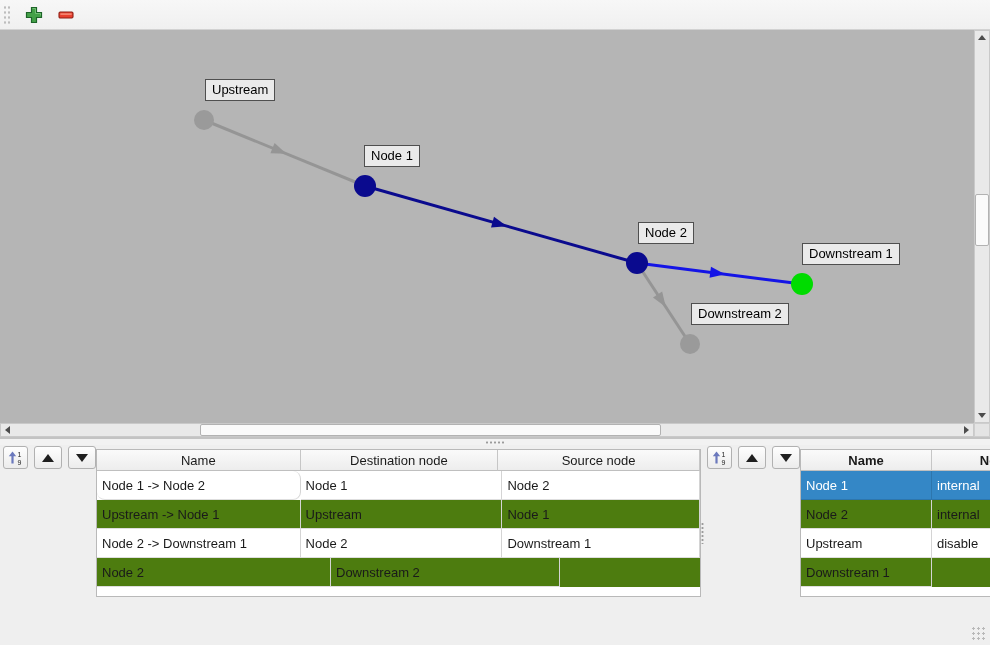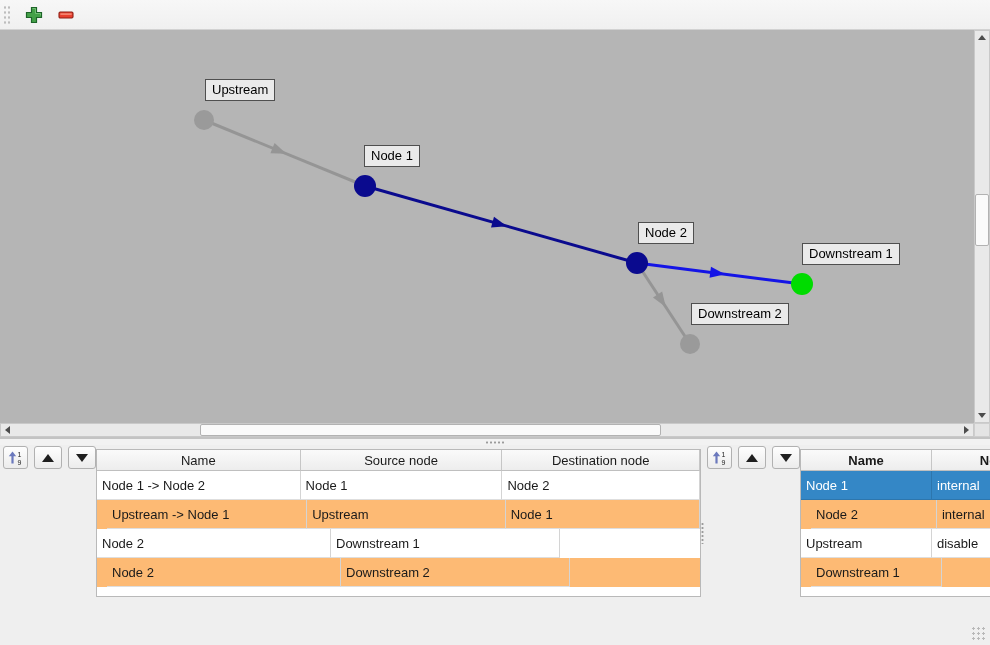--- a/index.html
+++ b/index.html
@@ -63,21 +63,21 @@
   .pt-btn { height:23px; border:1px solid #b1b1b1; border-radius:3px;
     background:linear-gradient(#fefefe,#ececec); display:flex; align-items:center;
     justify-content:center; cursor:pointer; }
   .pt-btn.sort { width:25px; }
   .pt-btn.arrow { width:28px; }
 
   .table { margin-top:4px; height:148px; background:#fff; border:1px solid #b9b9b9; overflow:hidden; }
   .edges-table { width:701px; }
   .nodes-table { width:262px; }
   .trow { display:flex; }
-  .trow.alt { background:#fdba74;padding-left:10px; }
+  .trow.alt { background:#4d7c0f; }
   .trow.selected { background:var(--sel,#3487c6); color:#fff; }
   .tcell { height:29px; line-height:29px; padding-left:5px; border-right:1px solid #d4d4d4;
     border-bottom:1px solid #dedede; overflow:hidden; white-space:nowrap; }
   .trow.selected .tcell { border-right-color:#2d76ad; border-bottom-color:#2d76ad; }
   .thead .tcell { height:21px; line-height:21px; text-align:center; padding-left:0;
     background:linear-gradient(#fafafa,#ededed); border-right:1px solid #c6c6c6;
     border-bottom:1px solid #bfbfbf; }
   .nodes-table .thead .tcell { font-weight:bold; }
   .right-wrap { display:flex; margin-top:4px; height:148px; }
   .right-wrap .table { margin-top:0; }
@@ -185,34 +185,35 @@
         <button class="pt-btn arrow">
             <span class="tri tri-up big"></span>
           </button>
         <button class="pt-btn arrow">
             <span class="tri tri-down big"></span>
           </button>
       </div>
       <div class="table edges-table">
           <div class="trow thead">
             <div class="tcell" style="width: 236px;">Name</div>
+            <div class="tcell" style="width: 229px;">Destination node</div>
             <div class="tcell" style="width: 234px;">Source node</div>
-            <div class="tcell" style="width: 229px;">Destination node</div>
           </div>
           <div class="trow">
-            <div class="tcell" style="width: 236px;">Node 1 -&gt; Node 2</div>
+            <div class="tcell" style="width: 236px; border-radius: 8px;">Node 1 -&gt; Node 2</div>
             <div class="tcell" style="width: 234px;">Node 1</div>
             <div class="tcell" style="width: 229px;">Node 2</div>
           </div>
           <div class="trow alt">
             <div class="tcell" style="width: 236px;">Upstream -&gt; Node 1</div>
             <div class="tcell" style="width: 234px;">Upstream</div>
             <div class="tcell" style="width: 229px;">Node 1</div>
           </div>
           <div class="trow">
+            <div class="tcell" style="width: 236px;">Node 2 -&gt; Downstream 1</div>
             <div class="tcell" style="width: 234px;">Node 2</div>
             <div class="tcell" style="width: 229px;">Downstream 1</div>
           </div>
           <div class="trow alt">
             <div class="tcell" style="width: 234px;">Node 2</div>
             <div class="tcell" style="width: 229px;">Downstream 2</div>
           </div>
         </div>
     </div>
 

